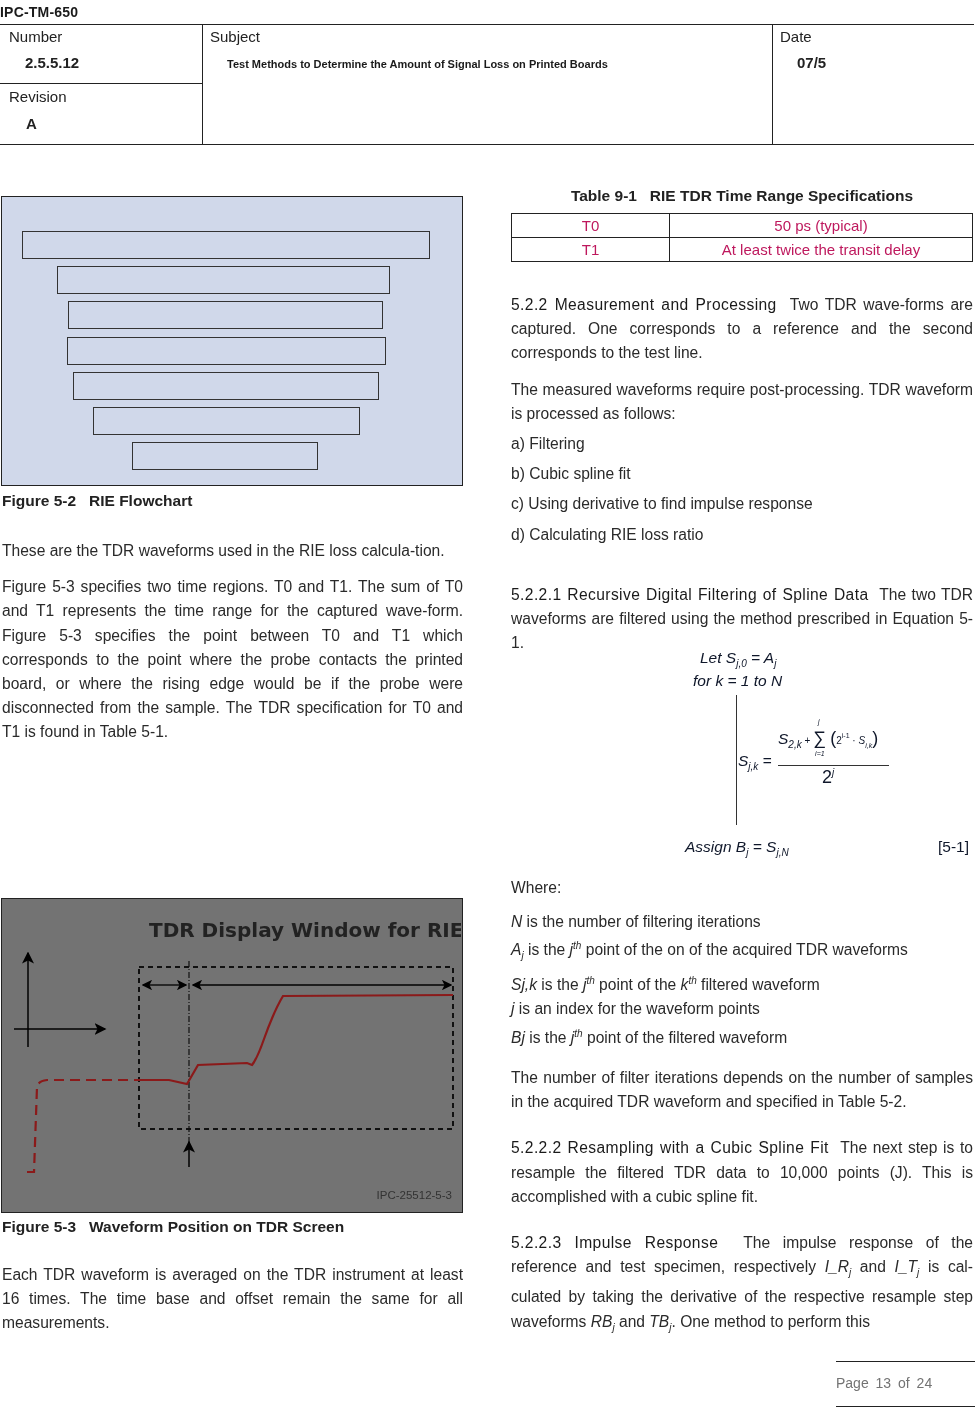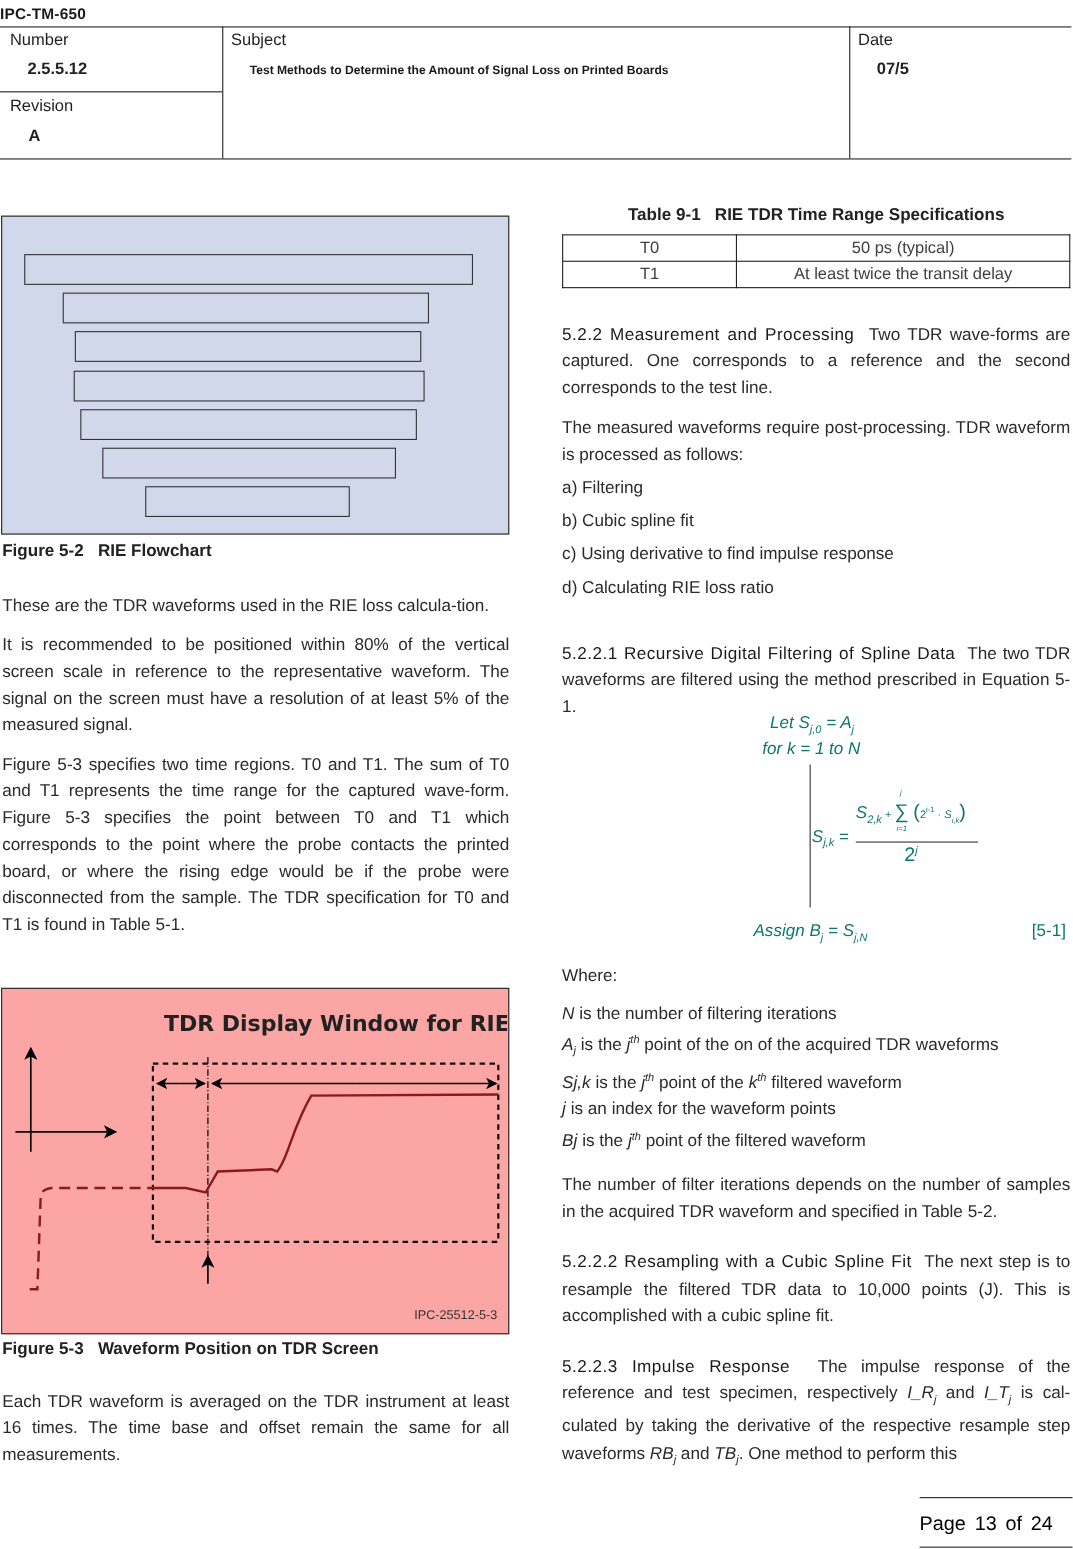--- a/index.html
+++ b/index.html
@@ -24,32 +24,32 @@
 
   .col { position: absolute; font-size: 15.6px; line-height: 24.2px; color: #2a2a2a; }
   .col p { margin: 0 0 12px 0; text-align: justify; }
   .fig-cap { font-weight: bold; font-size: 15.5px; color: #222; }
 
   .fig52 { position: absolute; left: 1px; top: 196px; width: 462px; height: 290px;
            background: #d0d8ea; border: 1.5px solid #222; box-sizing: border-box; }
   .fbox { position: absolute; border: 1.5px solid #333; box-sizing: border-box; background: #d0d8ea; }
 
   .fig53 { position: absolute; left: 1px; top: 898px; width: 462px; height: 315px;
-           border: 1.5px solid #222; box-sizing: border-box; background: #fca5a5; }
+           border: 1.5px solid #222; box-sizing: border-box; background: #737373; }
 
-  table.spec { position: absolute; left: 511px; top: 213px; width: 462px; border-collapse: collapse; font-size: 15px; color: #404040; }
+  table.spec { position: absolute; left: 511px; top: 213px; width: 462px; border-collapse: collapse; font-size: 15px; color: #be185d; }
   table.spec td { border: 1px solid #222; text-align: center; height: 23px; padding: 0; }
 
   .bold { font-weight: normal; color: #1a1a1a; letter-spacing: 0.4px; }
   .it { font-style: italic; }
-  .eq { position: absolute; font-size: 15.5px; color: #0f766e; font-style: italic; }
+  .eq { position: absolute; font-size: 15.5px; color: #0f172a; font-style: italic; }
   .list-item { margin: 0 0 6px 0; }
 
   .footer-line { position: absolute; left: 836px; width: 139px; height: 1px; background: #222; }
-  .footer-text { position: absolute; left: 836px; top: 1375px; font-size: 18px; word-spacing: 3px; color: #000000; }
+  .footer-text { position: absolute; left: 836px; top: 1375px; font-size: 14px; word-spacing: 3px; color: #737373; }
 </style>
 </head>
 <body>
 
 <div class="hdr">
   <div class="hdr-title">IPC-TM-650</div>
   <div class="hdr-vline" style="left:202px"></div>
   <div class="hdr-vline" style="left:772px"></div>
   <div class="hdr-hline"></div>
   <span class="lbl" style="left:9px;top:28px">Number</span>
@@ -68,21 +68,20 @@
   <div class="fbox" style="left:66px;top:104px;width:315px;height:28px"></div>
   <div class="fbox" style="left:65px;top:140px;width:319px;height:28px"></div>
   <div class="fbox" style="left:71px;top:175px;width:306px;height:28px"></div>
   <div class="fbox" style="left:91px;top:210px;width:267px;height:28px"></div>
   <div class="fbox" style="left:130px;top:245px;width:186px;height:28px"></div>
 </div>
 <div class="fig-cap" style="position:absolute;left:2px;top:492px;white-space:pre">Figure 5-2   RIE Flowchart</div>
 
 <div class="col" style="left:2px;top:539px;width:461px">
   <p>These are the TDR waveforms used in the RIE loss calcula-tion.</p>
-  <p>It is recommended to be positioned within 80% of the vertical screen scale in reference to the representative waveform. The signal on the screen must have a resolution of at least 5% of the measured signal.</p>
   <p>Figure 5-3 specifies two time regions. T0 and T1. The sum of T0 and T1 represents the time range for the captured wave-form. Figure 5-3 specifies the point between T0 and T1 which corresponds to the point where the probe contacts the printed board, or where the rising edge would be if the probe were disconnected from the sample. The TDR specification for T0 and T1 is found in Table 5-1.</p>
 </div>
 
 <div class="fig53">
   <svg width="459" height="312" viewBox="0 0 459 312" style="position:absolute;left:0;top:0">
     <defs>
       <marker id="ah" markerWidth="8" markerHeight="8" refX="7" refY="4" orient="auto">
         <path d="M0,0 L8,4 L0,8 L2,4 Z" fill="#000"></path>
       </marker>
     </defs>

